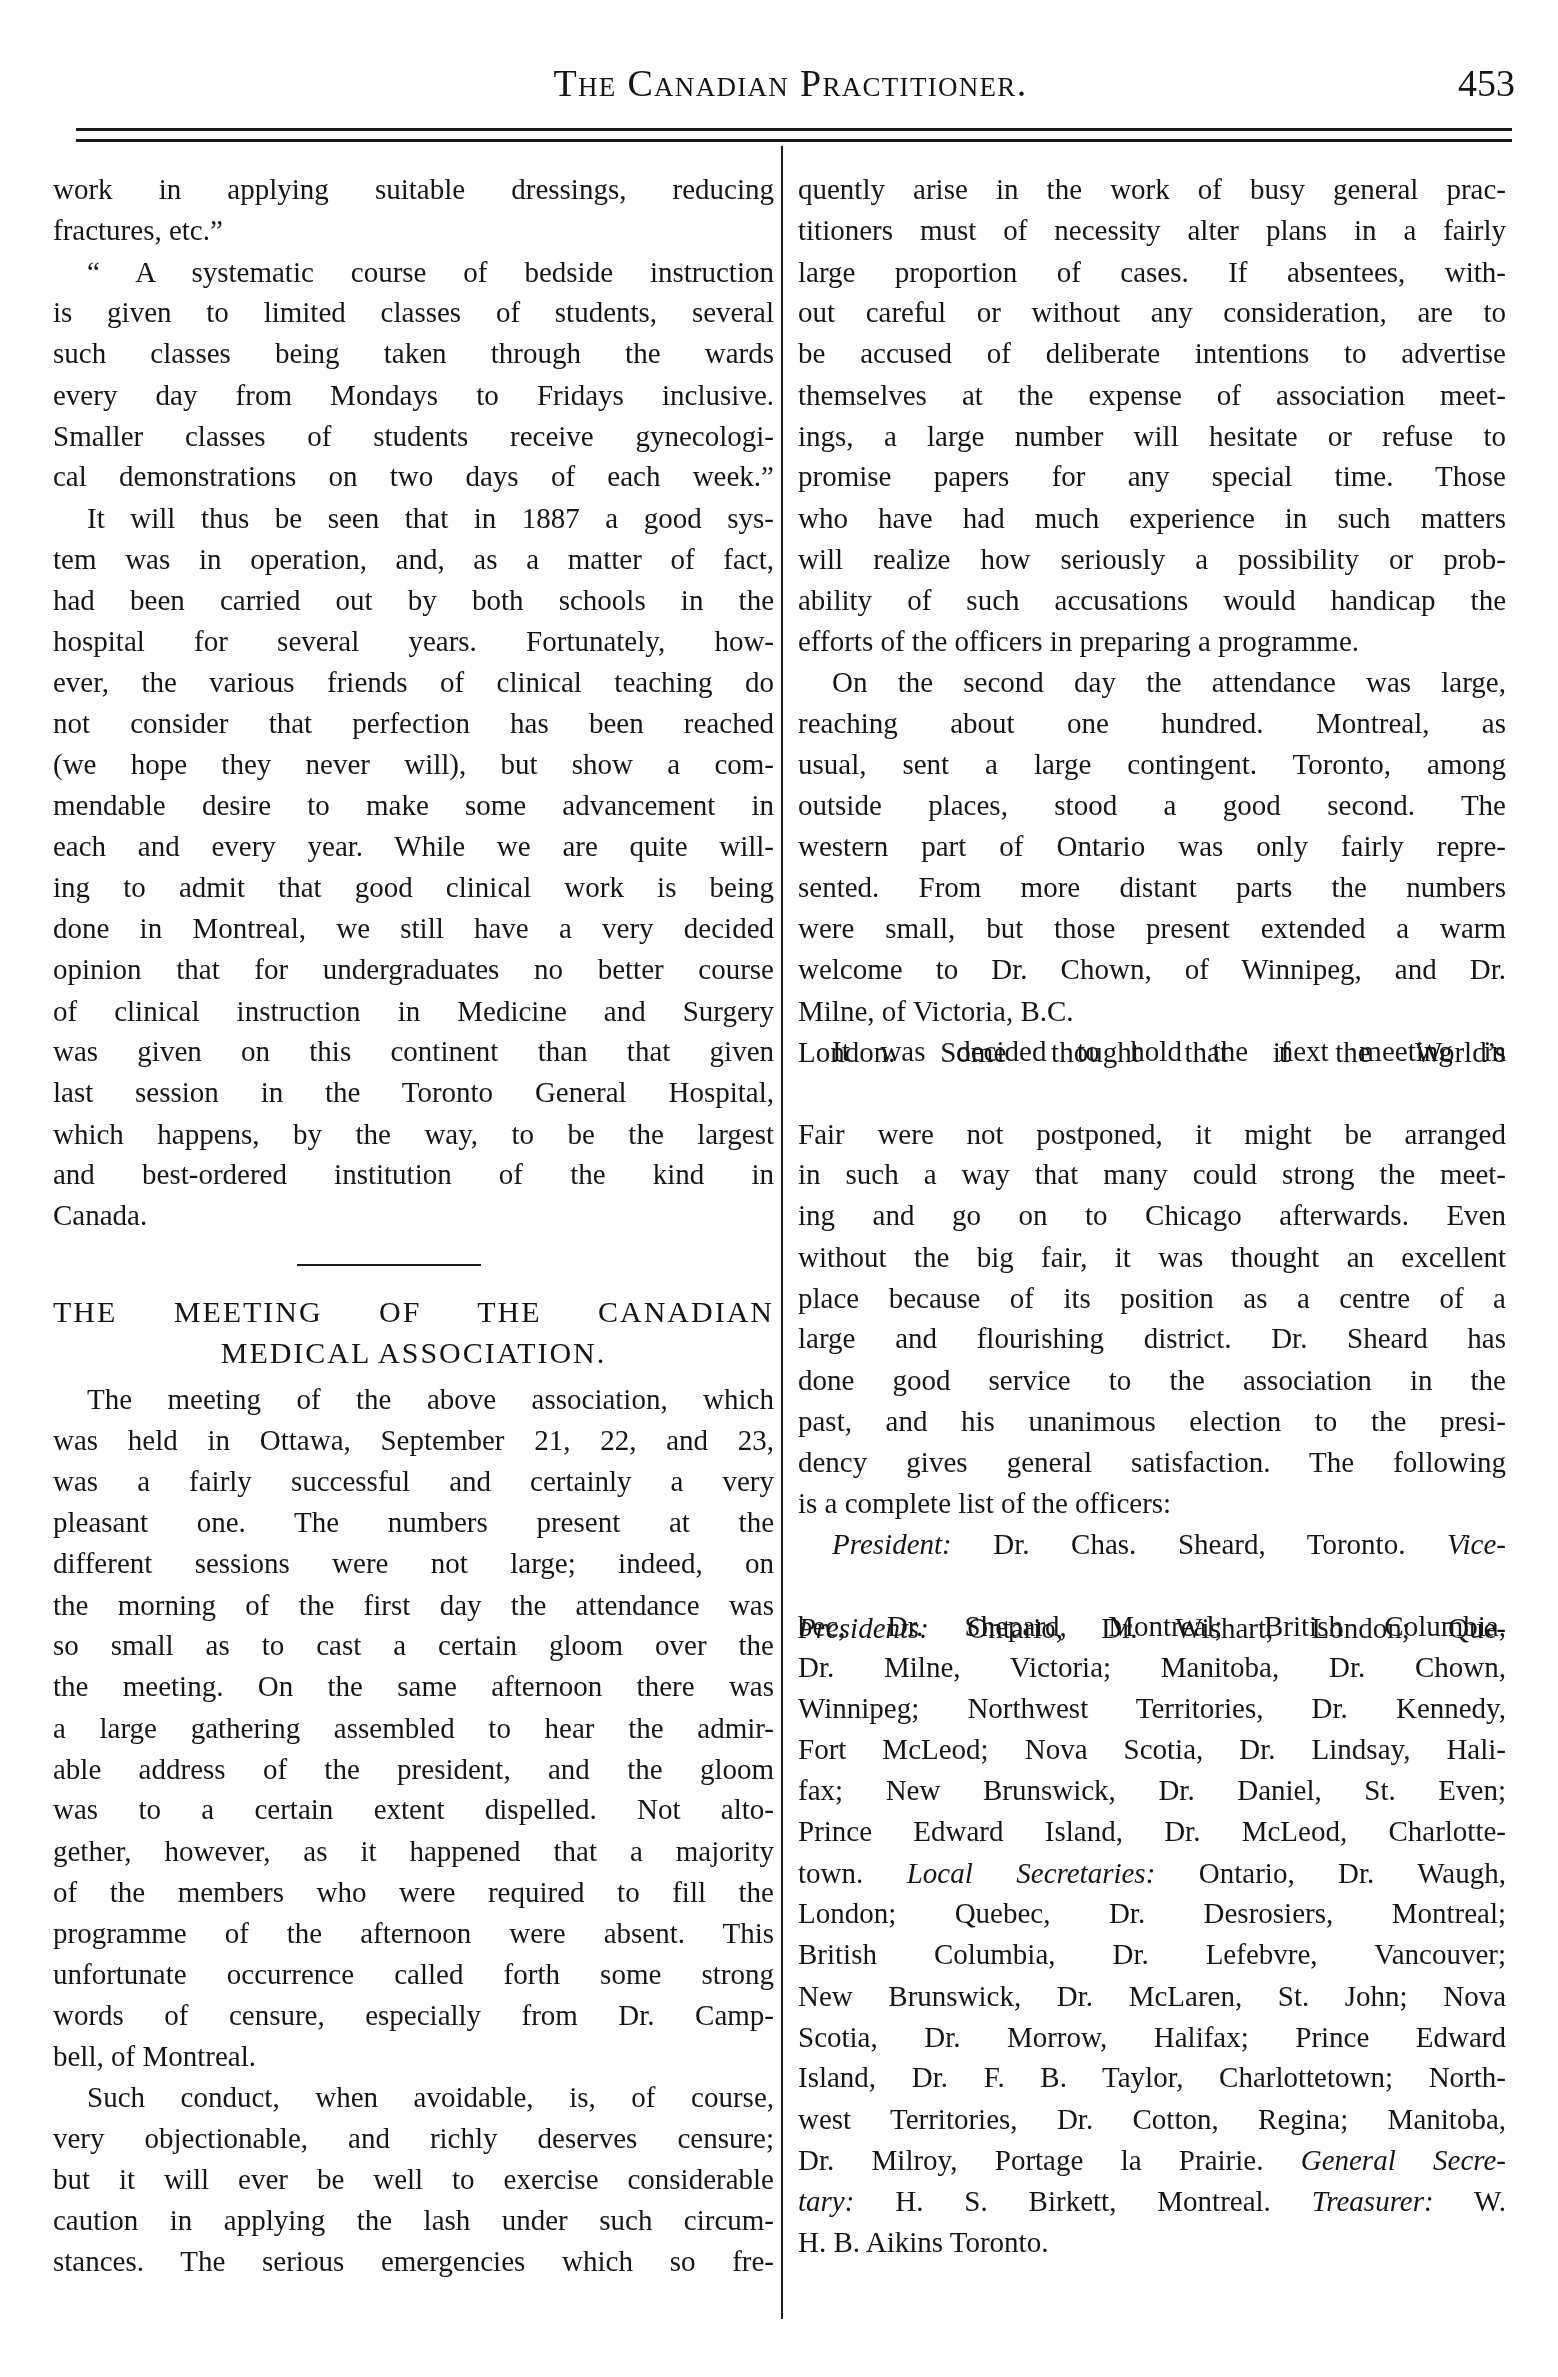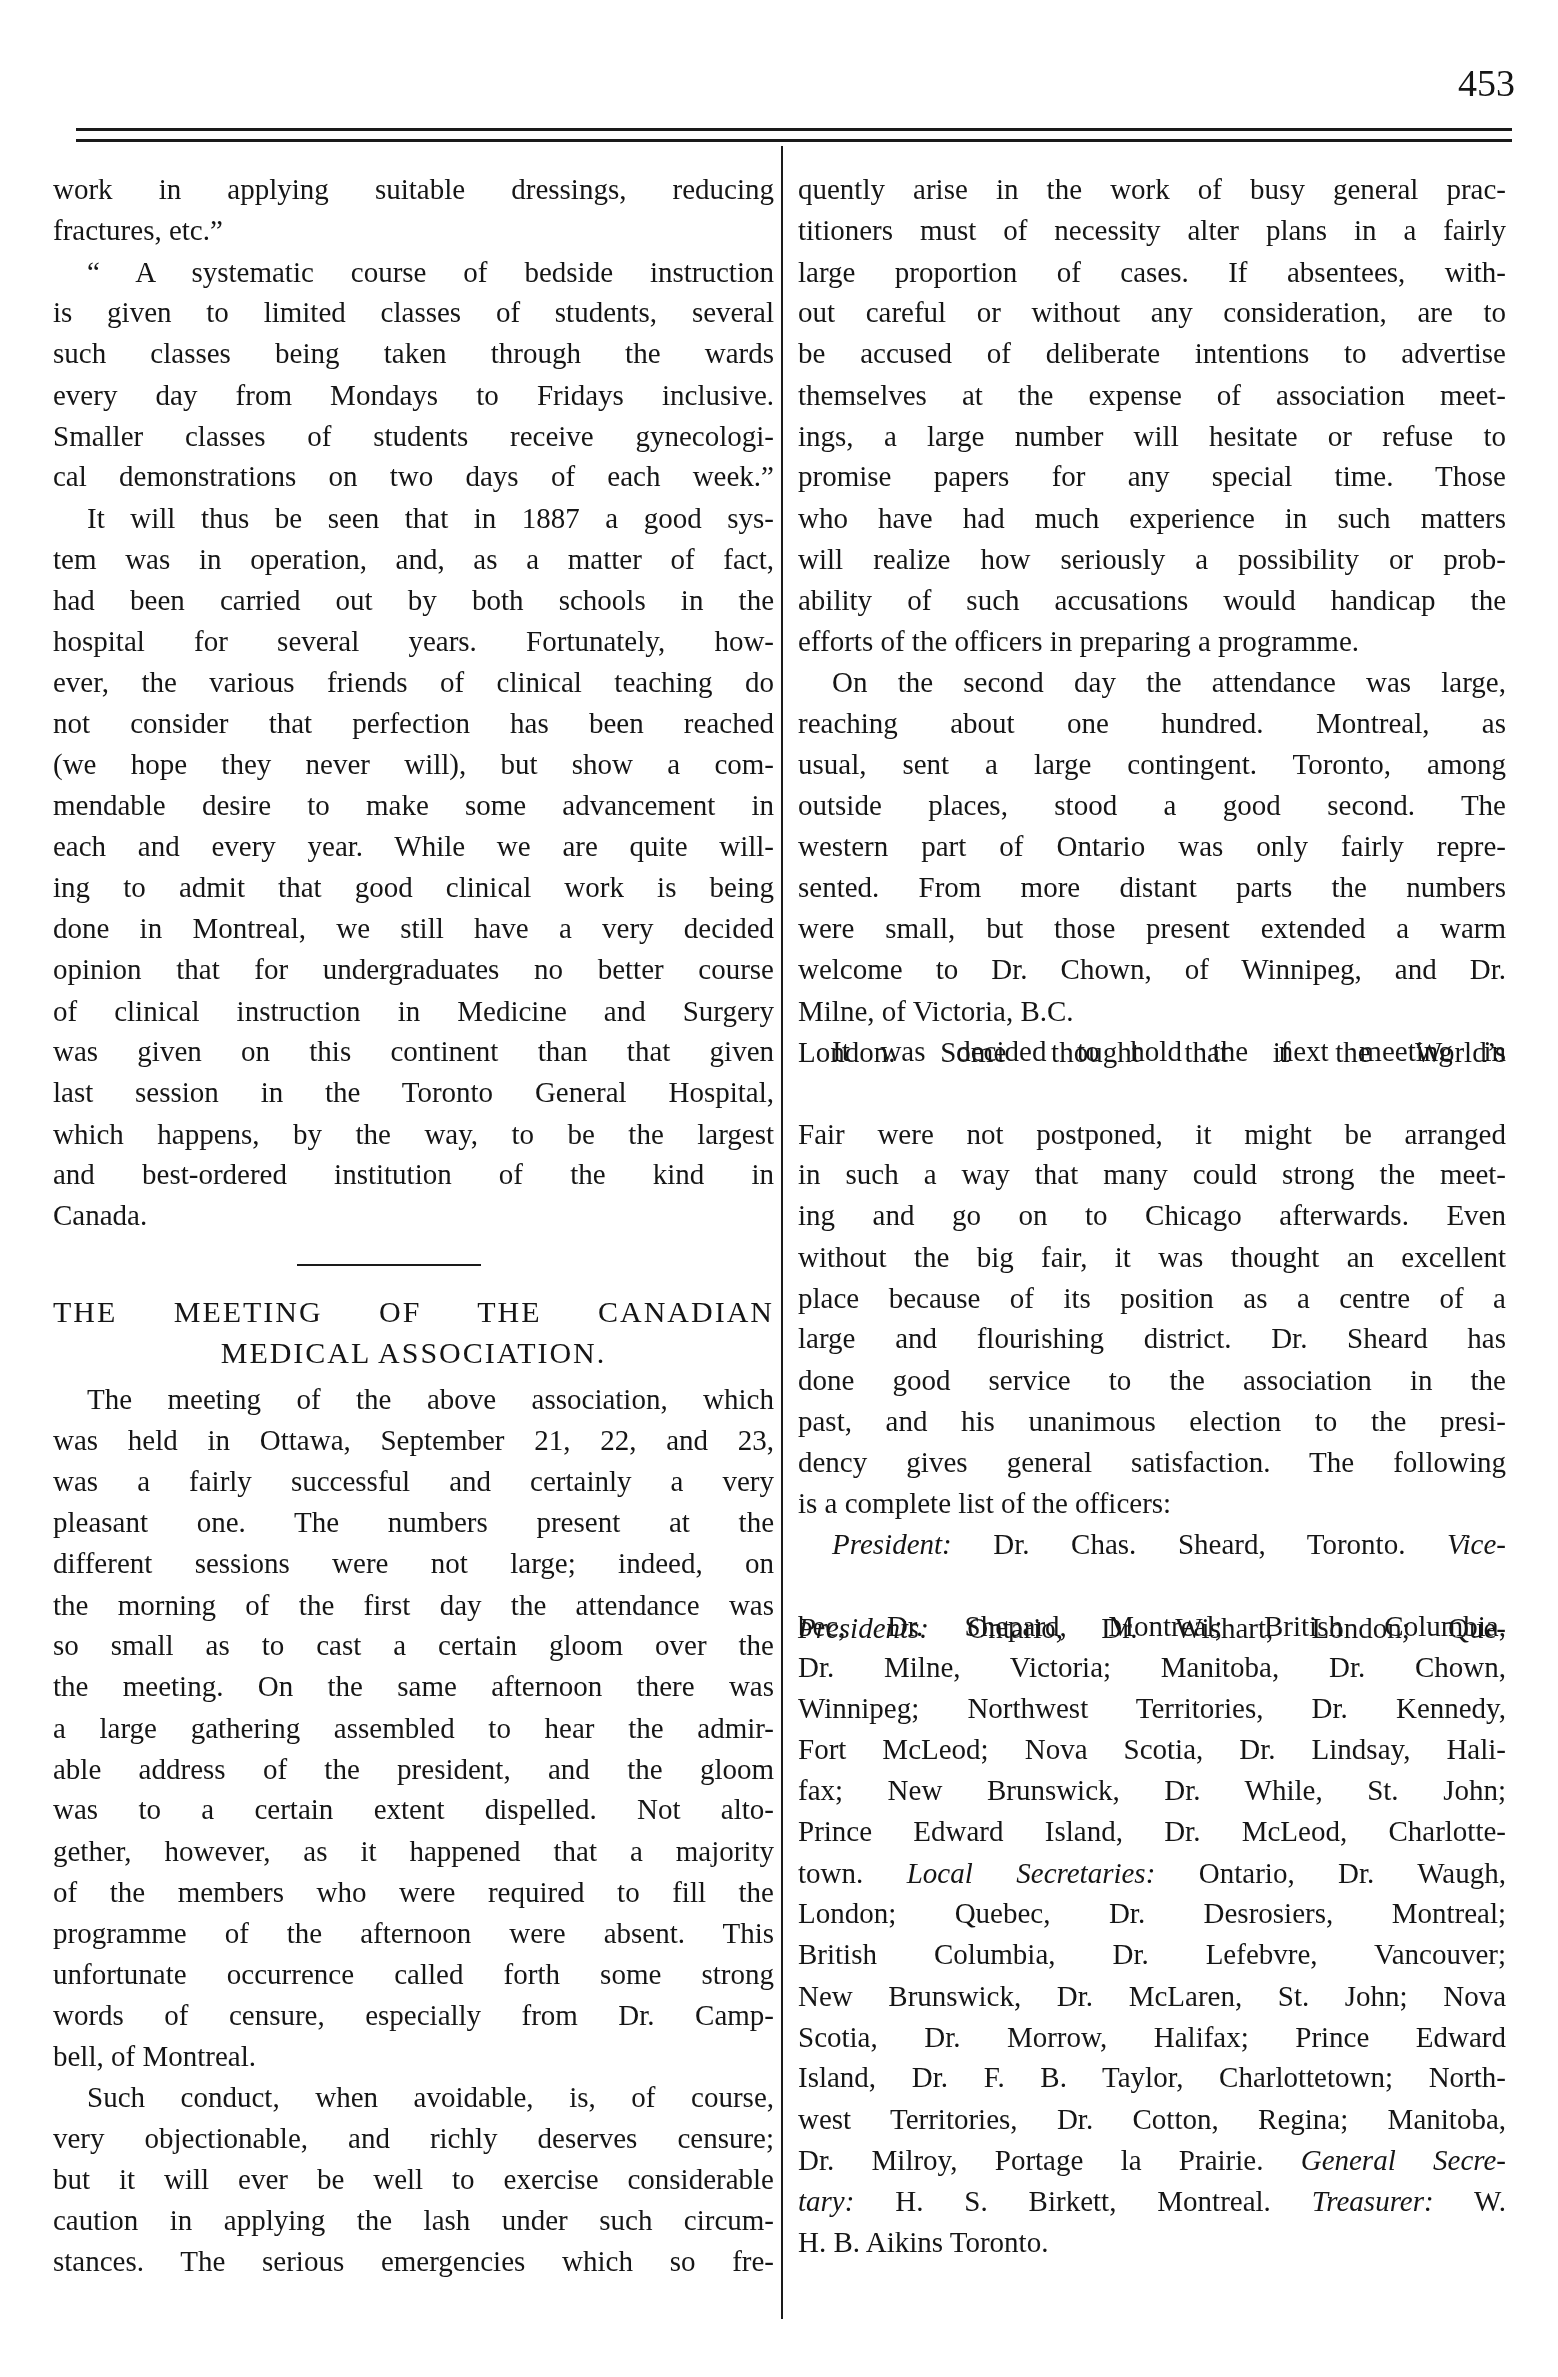--- a/index.html
+++ b/index.html
@@ -30,20 +30,21 @@
   .line.indent { padding-left: 34px; }
   .line.center { text-align: center; text-align-last: center; }
   .heading { font-size: 30px; letter-spacing: 2px; }
   em, .it { font-style: italic; }
   .sect-rule { position: absolute; left: 296px; width: 184px; height: 2px; background: #1a1a1a; top: 1264px; }
 </style>
 </head>
 <body>
 
 <div class="page">
+  <div class="running-head">The Canadian Practitioner.</div>
   <div class="page-number">453</div>
   <div class="rule r1"></div>
   <div class="rule r2"></div>
   <div class="divider"></div>
 
   <div class="col left">
     <div class="line" style="top:169px">work in applying suitable dressings, reducing</div>
     <div class="line last" style="top:210px">fractures, etc.”</div>
     <div class="line indent" style="top:252px">“ A systematic course of bedside instruction</div>
     <div class="line" style="top:292px">is given to limited classes of students, several</div>
@@ -133,21 +134,21 @@
     <div class="line" style="top:1401px">past, and his unanimous election to the presi-</div>
     <div class="line" style="top:1442px">dency gives general satisfaction.  The following</div>
     <div class="line last" style="top:1483px">is a complete list of the officers:</div>
 
     <div class="line indent" style="top:1524px"><span class="it">President:</span><span> Dr. Chas. Sheard, Toronto.  </span><span class="it">Vice-</span></div>
     <div class="line" style="top:1608px"><span class="it">Presidents:</span><span> Ontario, Dr. Wishart, London; Que-</span></div>
     <div class="line" style="top:1606px">bec, Dr. Shepard, Montreal; British Columbia,</div>
     <div class="line" style="top:1647px">Dr. Milne, Victoria; Manitoba, Dr. Chown,</div>
     <div class="line" style="top:1688px">Winnipeg; Northwest Territories, Dr. Kennedy,</div>
     <div class="line" style="top:1729px">Fort McLeod; Nova Scotia, Dr. Lindsay, Hali-</div>
-    <div class="line" style="top:1770px">fax; New Brunswick, Dr. While, St. John;</div>
+    <div class="line" style="top:1770px">fax; New Brunswick, Dr. Daniel, St. Even;</div>
     <div class="line" style="top:1811px">Prince Edward Island, Dr. McLeod, Charlotte-</div>
     <div class="line" style="top:1853px"><span>town.  </span><span class="it">Local Secretaries:</span><span> Ontario, Dr. Waugh,</span></div>
     <div class="line" style="top:1893px">London; Quebec, Dr. Desrosiers, Montreal;</div>
     <div class="line" style="top:1934px">British Columbia, Dr. Lefebvre, Vancouver;</div>
     <div class="line" style="top:1976px">New Brunswick, Dr. McLaren, St. John; Nova</div>
     <div class="line" style="top:2017px">Scotia, Dr. Morrow, Halifax; Prince Edward</div>
     <div class="line" style="top:2057px">Island, Dr. F. B. Taylor, Charlottetown; North-</div>
     <div class="line" style="top:2099px">west Territories, Dr. Cotton, Regina; Manitoba,</div>
     <div class="line" style="top:2140px"><span>Dr. Milroy, Portage la Prairie.  </span><span class="it">General Secre-</span></div>
     <div class="line" style="top:2181px"><span class="it">tary:</span><span> H. S. Birkett, Montreal.  </span><span class="it">Treasurer:</span><span> W.</span></div>

